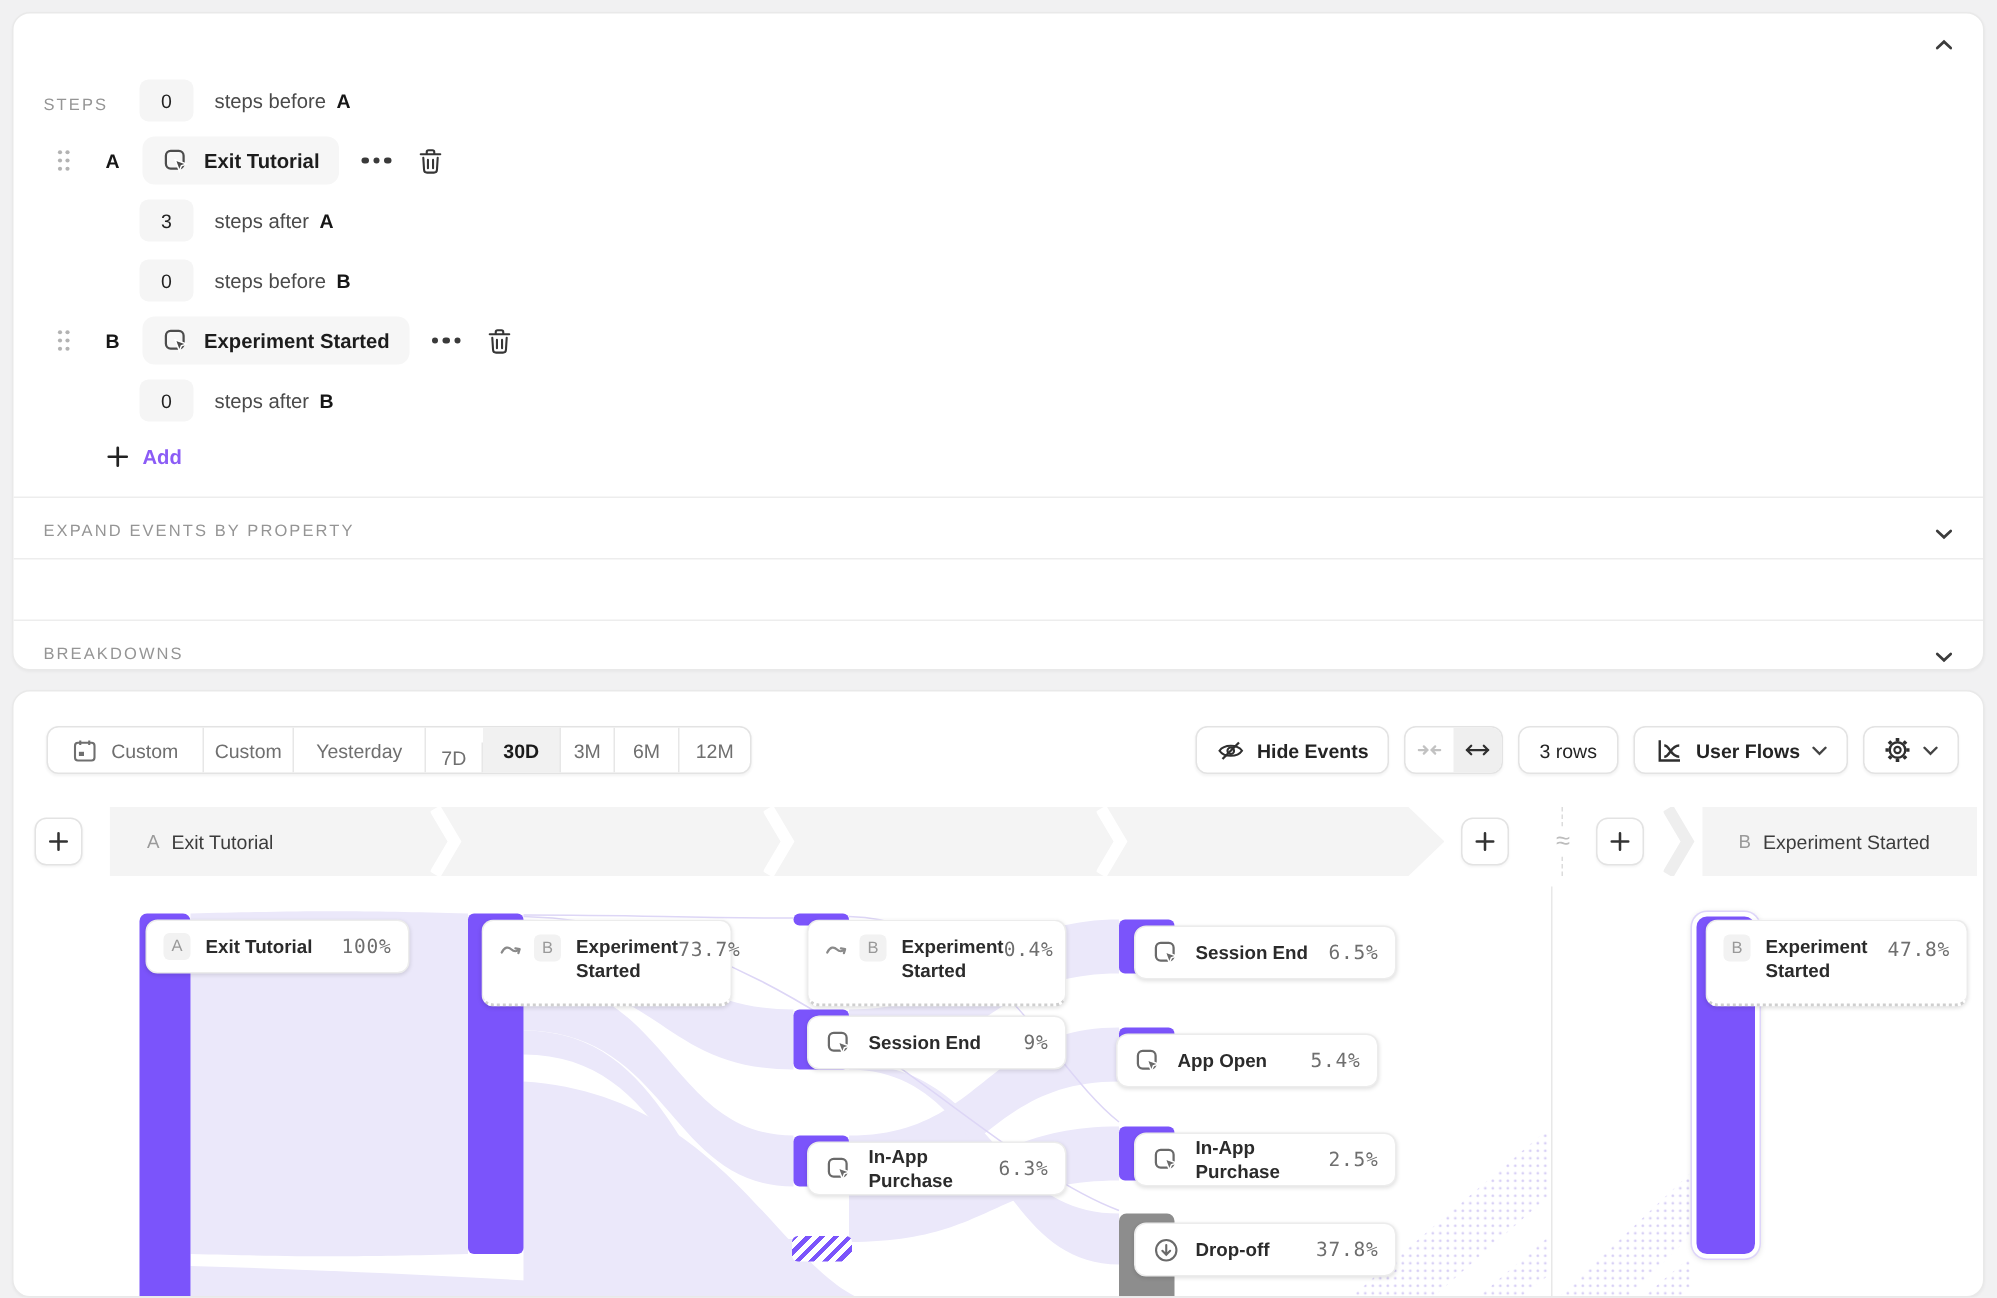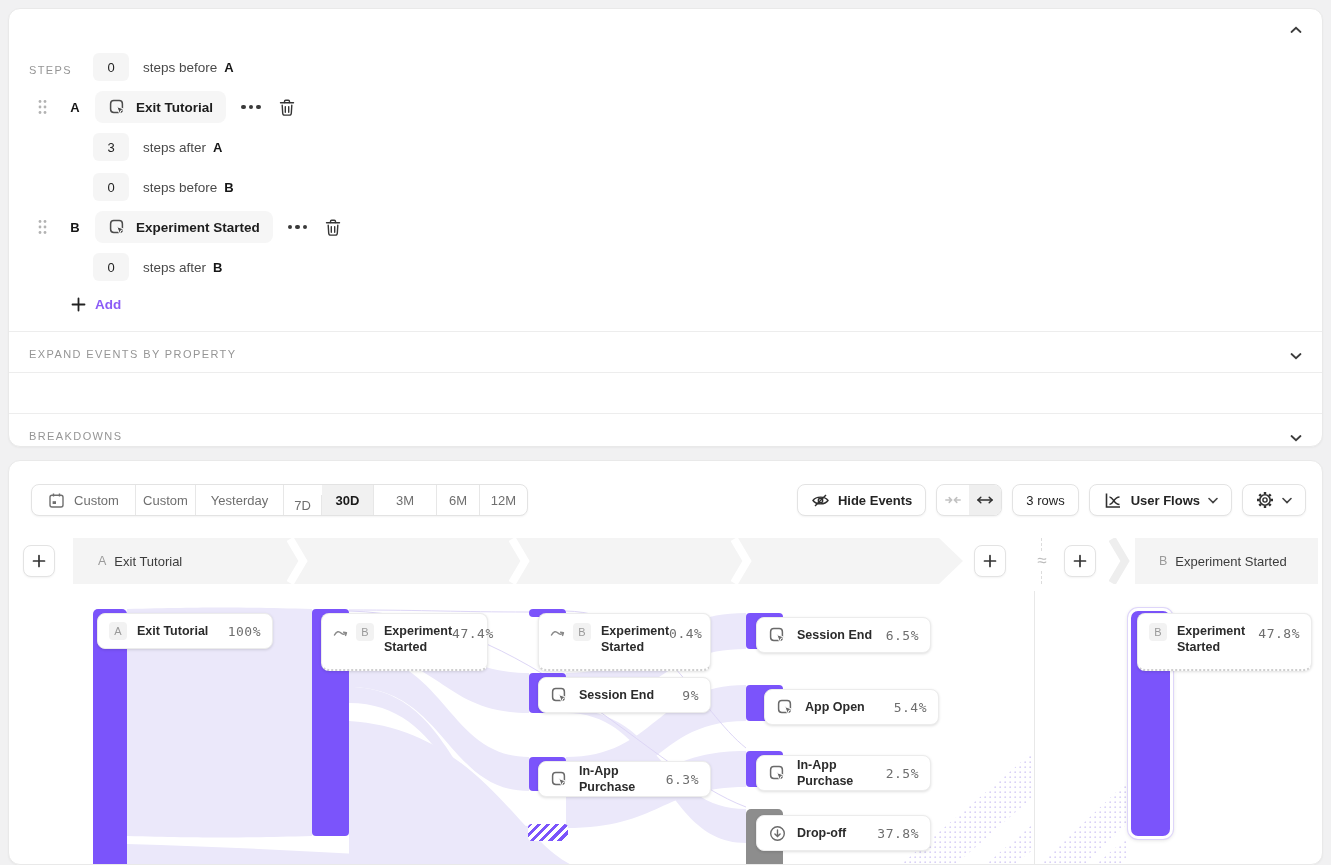--- a/index.html
+++ b/index.html
@@ -213,21 +213,21 @@
         </div>
       <div class="dseg" style="width:88px;">
           <span>Yesterday</span>
         </div>
       <div class="dseg" style="width:38px;margin-top:10px;">
           <span>7D</span>
         </div>
       <div class="dseg sel" style="width:52px;">
           <span>30D</span>
         </div>
-      <div class="dseg" style="width:63px;">
+      <div class="dseg" style="width:36px;">
           <span>3M</span>
         </div>
       <div class="dseg" style="width:43px;">
           <span>6M</span>
         </div>
       <div class="dseg" style="width:47px;">
           <span>12M</span>
         </div>
     </div>
 
@@ -403,21 +403,21 @@
 
     <div class="ncard tall cont" style="left:312px; top:22px; width:167px; height:58px;">
       <svg class="jmp" style="margin-top:5px;" width="15" height="11" viewBox="0 0 15 11">
           <g fill="none" stroke="#8a8a8a" stroke-width="1.5" stroke-linecap="round">
             <path d="M1.5 7 C3.5 3 6 3 8 5 C9.5 6.5 11.5 6.5 13 5"></path>
             <path d="M13.4 4.8 L10.6 4.2 M13.4 4.8 L12.6 7.4"></path>
           </g>
         </svg>
       <span class="lbadge">B</span>
       <span class="nname" style="width:82px;">Experiment Started</span>
-      <span class="pct" style="margin-top:3px;">47.4%</span>
+      <span class="pct" style="margin-top:3px;">73.7%</span>
     </div>
 
     <div class="ncard tall cont" style="left:529px; top:22px; width:173px; height:58px;">
       <svg class="jmp" style="margin-top:5px;" width="15" height="11" viewBox="0 0 15 11">
           <g fill="none" stroke="#8a8a8a" stroke-width="1.5" stroke-linecap="round">
             <path d="M1.5 7 C3.5 3 6 3 8 5 C9.5 6.5 11.5 6.5 13 5"></path>
             <path d="M13.4 4.8 L10.6 4.2 M13.4 4.8 L12.6 7.4"></path>
           </g>
         </svg>
       <span class="lbadge">B</span>
@@ -446,21 +446,21 @@
 
     <div class="ncard" style="left:747px; top:26px; width:175px; height:36px;">
       <svg class="evic" width="19" height="19" viewBox="0 0 19 19">
           <rect x="2.6" y="2.6" width="11.8" height="11.8" rx="3.2" fill="none" stroke="#6a6a6a" stroke-width="1.5"></rect>
           <path d="M8.8 8.6 L16.4 11.3 L12.9 12.5 L11.6 16 Z" fill="#6a6a6a" stroke="#fff" stroke-width="1"></path>
         </svg>
       <span class="nname">Session End</span>
       <span class="pct">6.5%</span>
     </div>
 
-    <div class="ncard" style="left:755px; top:98px; width:175px; height:36px;">
+    <div class="ncard" style="left:735px; top:98px; width:175px; height:36px;">
       <svg class="evic" width="19" height="19" viewBox="0 0 19 19">
           <rect x="2.6" y="2.6" width="11.8" height="11.8" rx="3.2" fill="none" stroke="#6a6a6a" stroke-width="1.5"></rect>
           <path d="M8.8 8.6 L16.4 11.3 L12.9 12.5 L11.6 16 Z" fill="#6a6a6a" stroke="#fff" stroke-width="1"></path>
         </svg>
       <span class="nname">App Open</span>
       <span class="pct">5.4%</span>
     </div>
 
     <div class="ncard" style="left:747px; top:164px; width:175px; height:36px;">
       <svg class="evic" width="19" height="19" viewBox="0 0 19 19">

